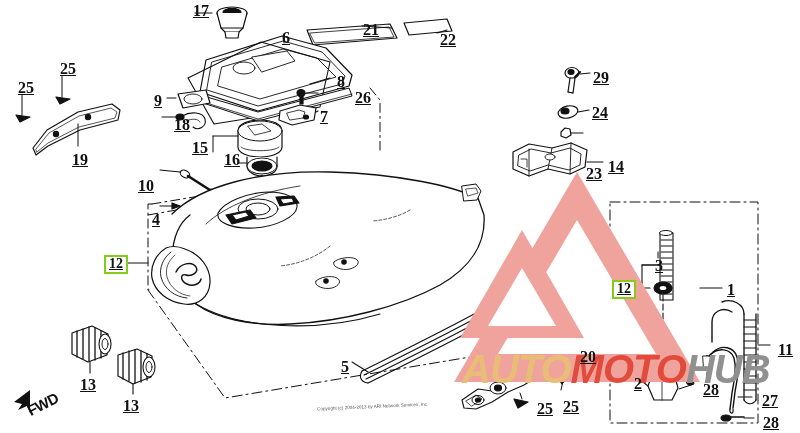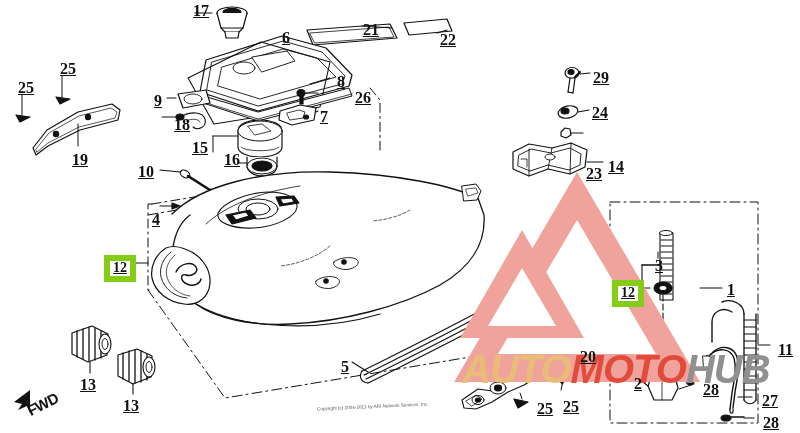--- a/index.html
+++ b/index.html
@@ -1,21 +1,21 @@
 <!DOCTYPE html>
 <html><head>
 <meta charset="utf-8">
 <style>
   html,body{margin:0;padding:0;background:#fff;}
   body{font-family:"Liberation Sans",sans-serif;}
   #stage{position:relative;width:800px;height:433px;background:#ffffff;overflow:hidden;}
   #art{position:absolute;left:0;top:0;width:800px;height:433px;}
   .lbl{position:absolute;font-family:"Liberation Serif",serif;font-weight:700;color:#111;
        font-size:16px;line-height:1;white-space:nowrap;text-decoration:underline;}
-  .lbl.boxed{border:6px solid #84cc16;padding:0px 3px 1px 3px;font-size:14px;background:#fff;}
+  .lbl.boxed{border:2px solid #84cc16;padding:0px 3px 1px 3px;font-size:14px;background:#fff;}
   .fwd{position:absolute;font-family:"Liberation Sans",sans-serif;font-weight:800;font-size:15px;
        color:#111;transform:rotate(-27deg);transform-origin:left bottom;letter-spacing:-0.5px;}
   #copyright{position:absolute;font-family:"Liberation Sans",sans-serif;font-size:4.6px;
        color:#3a3a3a;white-space:nowrap;transform:rotate(-2.5deg);opacity:.85;}
   #wm-logo{position:absolute;left:452px;top:168px;width:250px;height:218px;pointer-events:none;}
   #wm-text{position:absolute;left:462px;top:347px;font-family:"Liberation Sans",sans-serif;
        font-weight:800;font-style:italic;font-size:40px;letter-spacing:-1px;white-space:nowrap;
        pointer-events:none;}
   #wm-text span{display:inline-block;}
 </style>
@@ -356,21 +356,21 @@
       <div class="lbl" style="left: 154px; top: 93px;">9</div>
       <div class="lbl" style="left: 320px; top: 90px; margin-left: 35px;">26</div>
       <div class="lbl" style="left: 592px; top: 105px;">24</div>
       <div class="lbl" style="left: 320px; top: 109px;">7</div>
       <div class="lbl" style="left: 144px; top: 117px; margin-left: 30px;">18</div>
       <div class="lbl" style="left: 586px; top: 130px; margin-top: 36px;">23</div>
       <div class="lbl" style="left: 72px; top: 152px;">19</div>
       <div class="lbl" style="left: 192px; top: 140px; text-align: right;">15</div>
       <div class="lbl" style="left: 224px; top: 152px;">16</div>
       <div class="lbl" style="left: 608px; top: 159px;">14</div>
-      <div class="lbl" style="left: 138px; top: 164px;">10</div>
+      <div class="lbl" style="left: 138px; top: 178px;">10</div>
       <div class="lbl" style="left: 152px; top: 212px;">4</div>
       <div class="lbl" style="left: 655px; top: 258px;">3</div>
       <div class="lbl" style="left: 727px; top: 282px;">1</div>
       <div class="lbl boxed" style="left: 104px; top: 255px;">12</div>
       <div class="lbl boxed" style="left: 612px; top: 280px;">12</div>
       <div class="lbl" style="left: 80px; top: 377px;">13</div>
       <div class="lbl" style="left: 123px; top: 398px;">13</div>
       <div class="lbl" style="left: 341px; top: 359px;">5</div>
       <div class="lbl" style="left: 580px; top: 349px;">20</div>
       <div class="lbl" style="left: 778px; top: 342px;">11</div>

